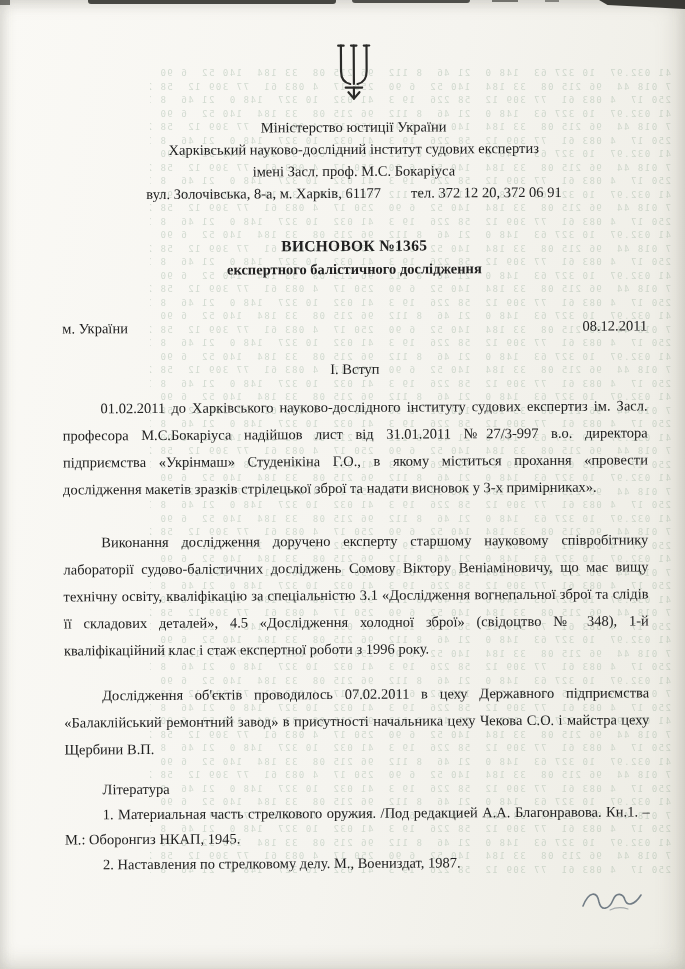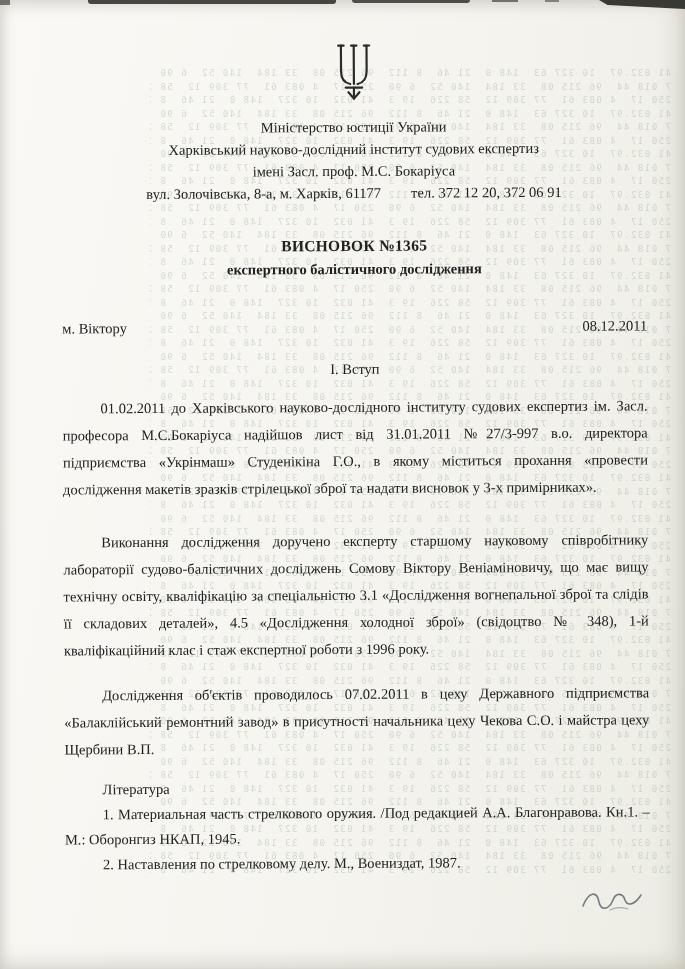--- a/index.html
+++ b/index.html
@@ -207,21 +207,21 @@
         <span>вул. Золочівська, 8-а, м. Харків, 61177</span><span class="gap"></span><span>тел. 372 12 20, 372 06 91</span>
       </div>
     </div>
 
     <div class="title-block">
       <div class="title">ВИСНОВОК №1365</div>
       <div class="subtitle">експертного балістичного дослідження</div>
     </div>
 
     <div class="meta">
-      <span>м. Віктору</span>
+      <span>м. України</span>
       <span>08.12.2011</span>
     </div>
 
     <div class="section-heading">І. Вступ</div>
 
     <p class="body-par par-1">01.02.2011 до Харківського науково-дослідного інституту судових експертиз ім. Засл. професора М.С.Бокаріуса надійшов лист від 31.01.2011 №27/3-997 в.о. директора підприємства «Укрінмаш» Студенікіна Г.О., в якому міститься прохання «провести дослідження макетів зразків стрілецької зброї та надати висновок у 3-х примірниках».</p>
     <p class="body-par par-2">Виконання дослідження доручено експерту старшому науковому співробітнику лабораторії судово-балістичних досліджень Сомову Віктору Веніаміновичу, що має вищу технічну освіту, кваліфікацію за спеціальністю 3.1 «Дослідження вогнепальної зброї та слідів її складових деталей», 4.5 «Дослідження холодної зброї» (свідоцтво № 348), 1-й кваліфікаційний клас і стаж експертної роботи з 1996 року.</p>
     <p class="body-par par-3">Дослідження об'єктів проводилось 07.02.2011 в цеху Державного підприємства «Балаклійський ремонтний завод» в присутності начальника цеху Чекова С.О. і майстра цеху Щербини В.П.</p>
 
     <div>

